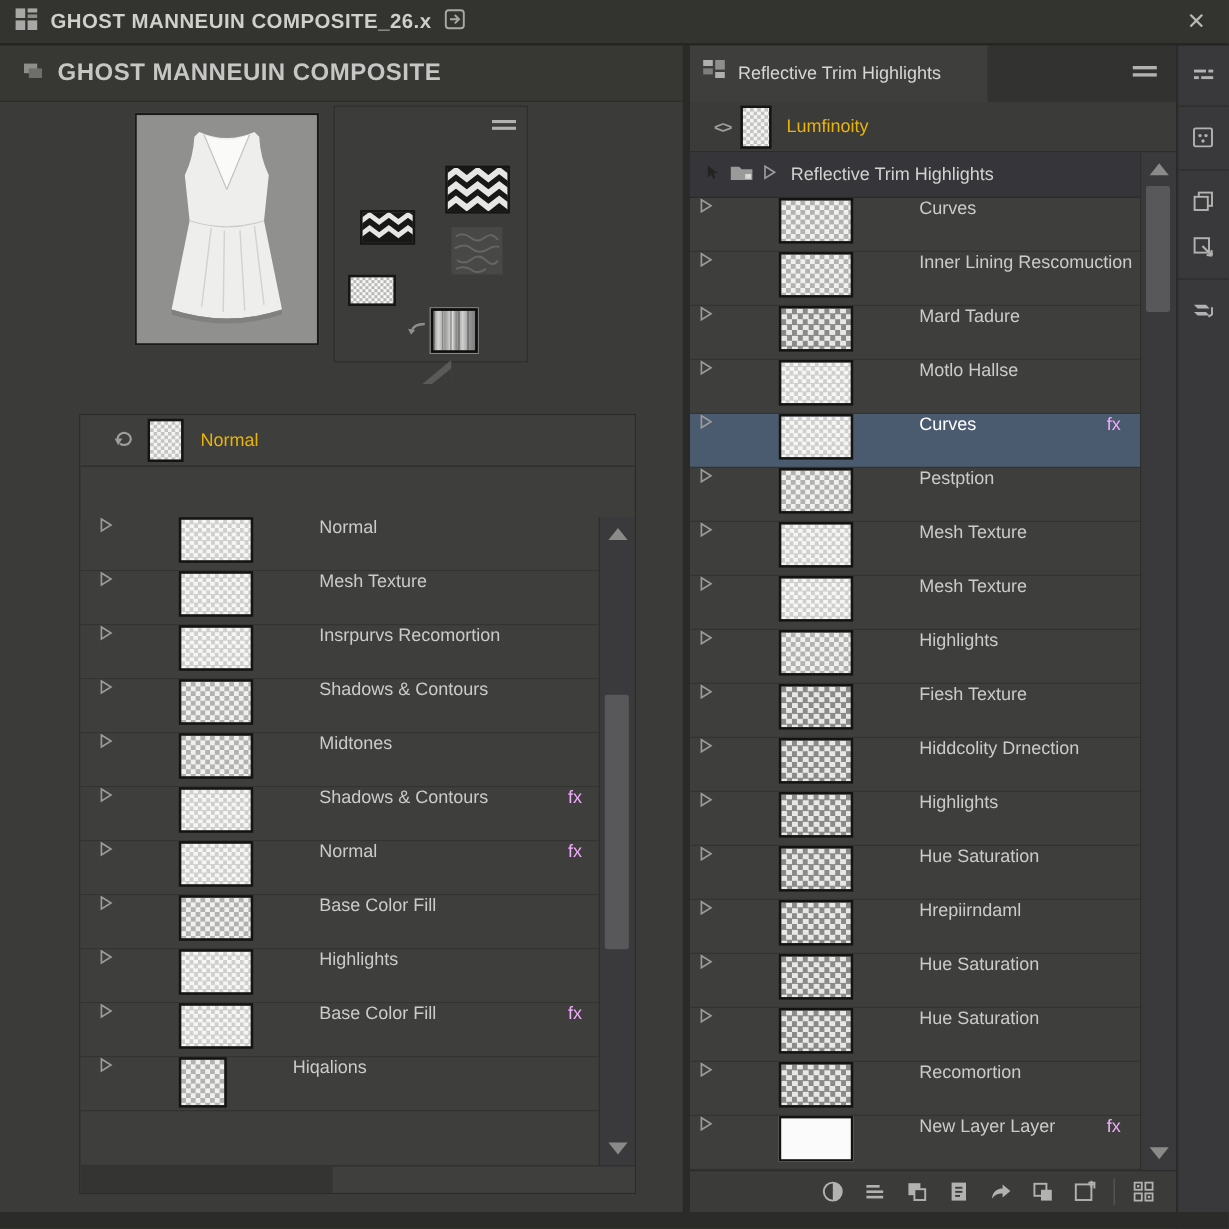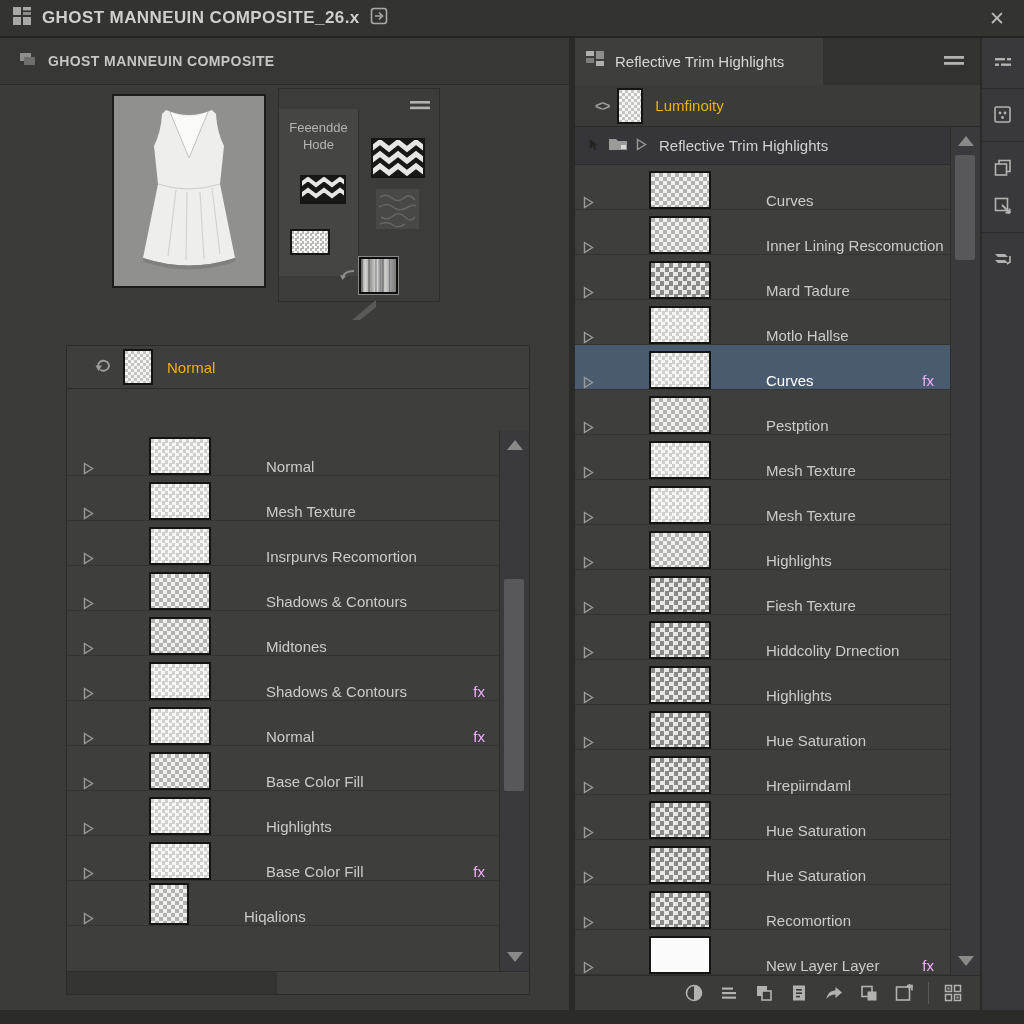--- a/index.html
+++ b/index.html
@@ -10,21 +10,21 @@
 
   
   .titlebar { left:0; top:0; width:1024px; height:38px; background:#33332f; border-bottom:2px solid #242422;
               display:flex; align-items:center; padding:0 12px; }
   .titlebar .ttl { font-size:17px; font-weight:bold; letter-spacing:.4px; color:#cfcfcb; margin:0 10px 0 10px; }
   .close { margin-left:auto; font-size:19px; color:#b8b8b6; width:30px; text-align:center; cursor:default; }
 
   
   .subtab-left { left:0; top:38px; width:570px; height:47px; background:#373733; border-bottom:1px solid #2b2b29;
                  display:flex; align-items:center; padding-left:18px; }
-  .subtab-left .lbl { font-size:14px; font-weight:bold; letter-spacing:.4px; color:#c6c6c4; margin-left:10px; }
+  .subtab-left .lbl { font-size:20px; font-weight:bold; letter-spacing:.4px; color:#c6c6c4; margin-left:10px; }
 
   .rp-tabbar { left:575px; top:38px; width:405px; height:47px; background:#323230; display:flex; align-items:stretch; }
   .rp-tab { width:248px; background:#3e3e3c; display:flex; align-items:center; padding-left:10px; }
   .rp-tab .lbl { font-size:15px; color:#d6d6d4; margin-left:10px; }
   .rp-menu { margin-left:auto; align-self:center; margin-right:14px; }
 
   
   .seam-mid { left:569px; top:38px; width:6px; height:972px; background:#2a2a28; }
   .seam-right { left:980px; top:38px; width:2px; height:986px; background:#2a2a28; }
   .right-strip { left:982px; top:38px; width:42px; height:986px; background:#39393b;
@@ -62,21 +62,21 @@
   .panel-header { height:42px; background:#31312f; display:flex; align-items:stretch; position:relative; }
   .panel-header .tab { background:#3e3e3c; display:flex; align-items:center; padding:0 24px 0 12px; }
   .panel-header .tab .lbl { font-size:15.5px; font-weight:bold; letter-spacing:.3px; color:#d9d9d7; }
   .panel-header .menu { position:absolute; right:12px; top:14px; }
 
   .blend-row { height:43px; display:flex; align-items:center; border-bottom:1px solid #2c2c2a; background:#3e3e3c; }
   .blend-thumb { width:30px; height:36px; border:2px solid #141412; margin:0 14px 0 10px; flex:none;
                  background:repeating-conic-gradient(#f4f4f2 0 25%, #c4c4c2 0 50%) 0 0/6px 6px; }
   .blend-lbl { font-size:15px; color:#eab308; }
 
-  .layer-row { height:45px; display:flex; align-items:flex-end; border-bottom:1px solid #333331; background:#3e3e3c;gap:41px; }
+  .layer-row { height:45px; display:flex; align-items:flex-start; border-bottom:1px solid #333331; background:#3e3e3c;gap:41px; }
   .layer-row.selected { background:#4b5b6f; }
   .layer-row.selected .layer-label { color:#ffffff; }
   .disclosure { flex:none; display:flex; margin-right:4px; }
   .thumb { width:62px; height:38px; border:2px solid #141412; margin:0 14px 0 10px; flex:none; }
   .t-light { background:repeating-conic-gradient(#f6f6f4 0 25%, #cfcfcd 0 50%) 0 0/7px 7px; }
   .t-mid   { background:repeating-conic-gradient(#f0f0ee 0 25%, #b2b2b0 0 50%) 0 0/8px 8px; }
   .t-dark  { background:repeating-conic-gradient(#e8e8e6 0 25%, #8a8a88 0 50%) 0 0/9px 9px; }
   .t-white { background:#fbfbfb; }
   .thumb-selected { border-color:#eeeeec; box-shadow:0 0 0 1px #0c0c0a; }
   .thumb-small { width:40px; height:42px; }
@@ -185,26 +185,20 @@
   </svg>
 </div>
 
 <div class="abs mini-panel">
   <span class="menu">
     <svg width="22" height="11" viewBox="0 0 22 11">
         <rect x="1" y="1" width="20" height="2.6" fill="#b2b2b0"></rect>
         <rect x="1" y="6.6" width="20" height="2.6" fill="#b2b2b0"></rect>
       </svg>
   </span>
-  <div class="mini-col">
-    <div class="bmtext">
-      <div>Feeendde</div>
-      <div>Hode</div>
-    </div>
-  </div>
   <div class="pat pat-z1">
     <svg width="42" height="25" viewBox="0 0 42 25">
         <rect width="42" height="25" fill="#181816"></rect>
         <path d="M-2 8 L6 2 L14 8 L22 2 L30 8 L38 2 L46 8" stroke="#e6e6e4" stroke-width="4" fill="none"></path>
         <path d="M-2 19 L6 13 L14 19 L22 13 L30 19 L38 13 L46 19" stroke="#e6e6e4" stroke-width="4" fill="none"></path>
       </svg>
   </div>
   <div class="pat pat-dots"></div>
   <div class="pat pat-z2">
     <svg width="50" height="36" viewBox="0 0 50 36">

